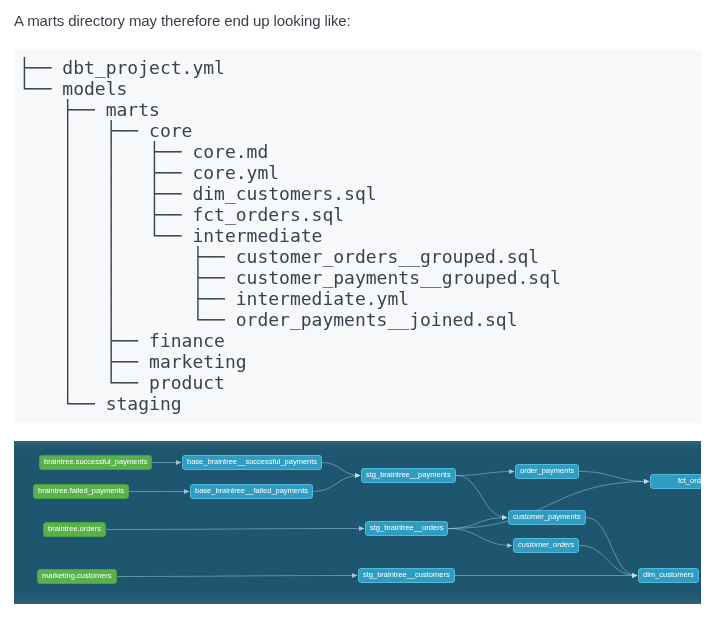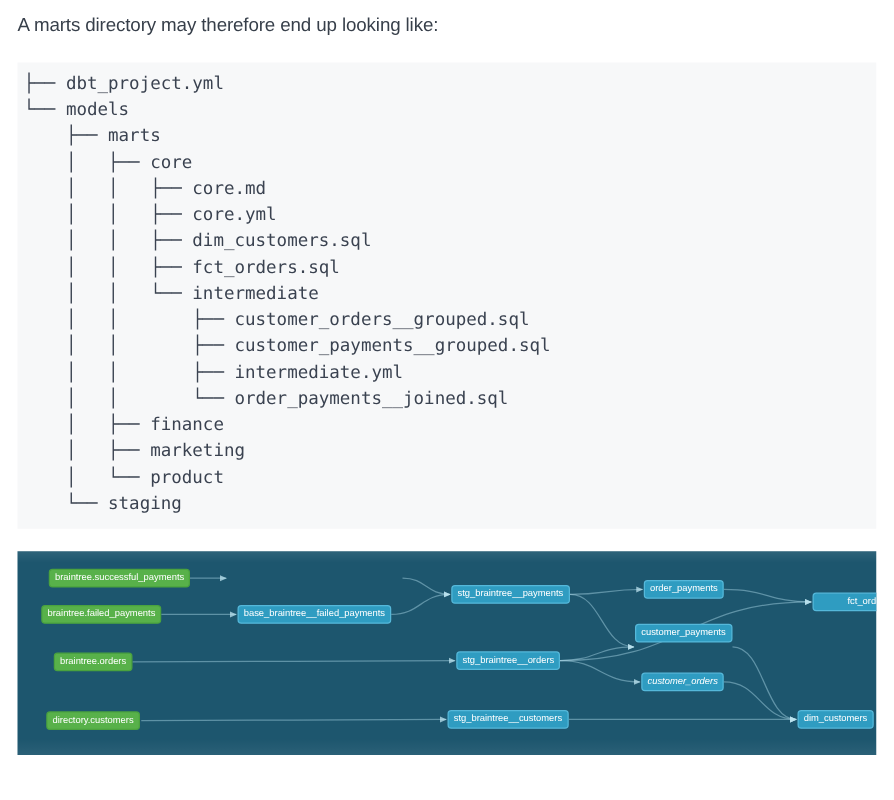--- a/index.html
+++ b/index.html
@@ -16,21 +16,21 @@
     line-height: 1.35;
     margin: 0 0 19px 0;
     letter-spacing: -0.1px;
   }
 
   pre.code-block {
     background: #f7f8f9;
     margin: 0 0 18px 0;
     padding: 7px 8px 9px 5px;
     font-family: "DejaVu Sans Mono", monospace;
-    font-size: 14px;
+    font-size: 18px;
     line-height: 21px;
     color: #3a4250;
     white-space: pre;
     overflow: hidden;
   }
 
   .dag {
     position: relative;
     width: 687px;
     height: 163px;
@@ -101,25 +101,26 @@
         <path d="M434,87.5 C466,87.5 466,104.5 498,104.5" fill="none" stroke="rgba(175,220,235,0.45)" stroke-width="1" marker-end="url(#arrow)"></path>
         <path d="M434,87.5 C534.5,87.5 534.5,40.5 635,40.5" fill="none" stroke="rgba(175,220,235,0.45)" stroke-width="1" marker-end="url(#arrow)"></path>
         <path d="M565,30.5 C600,30.5 600,40.5 635,40.5" fill="none" stroke="rgba(175,220,235,0.45)" stroke-width="1" marker-end="url(#arrow)"></path>
         <path d="M572,76.5 C597.5,76.5 597.5,134.5 623,134.5" fill="none" stroke="rgba(175,220,235,0.45)" stroke-width="1" marker-end="url(#arrow)"></path>
         <path d="M565,104.5 C594,104.5 594,134.5 623,134.5" fill="none" stroke="rgba(175,220,235,0.45)" stroke-width="1" marker-end="url(#arrow)"></path>
         <path d="M441,134.5 C532,134.5 532,134.5 623,134.5" fill="none" stroke="rgba(175,220,235,0.45)" stroke-width="1" marker-end="url(#arrow)"></path>
       </svg>
       <div class="dag-node" style="left: 25px; top: 14px; background: rgb(88, 177, 74); border-color: rgb(74, 162, 62);">braintree.successful_payments</div>
       <div class="dag-node" style="left: 19px; top: 43px; background: rgb(88, 177, 74); border-color: rgb(74, 162, 62);">braintree.failed_payments</div>
       <div class="dag-node" style="left: 29px; top: 81px; background: rgb(88, 177, 74); border-color: rgb(74, 162, 62);">braintree.orders</div>
-      <div class="dag-node" style="left: 23px; top: 128px; background: rgb(88, 177, 74); border-color: rgb(74, 162, 62);">directory.customers</div>
+      <div class="dag-node" style="left: 23px; top: 128px; background: rgb(88, 177, 74); border-color: rgb(74, 162, 62);">marketing.customers</div>
+      <div class="dag-node" style="left: 168px; top: 14px; background: rgb(47, 156, 193); border-color: rgb(85, 184, 218);">base_braintree__successful_payments</div>
       <div class="dag-node" style="left: 176px; top: 43px; background: rgb(47, 156, 193); border-color: rgb(85, 184, 218);">base_braintree__failed_payments</div>
       <div class="dag-node" style="left: 347px; top: 27px; background: rgb(47, 156, 193); border-color: rgb(85, 184, 218);">stg_braintree__payments</div>
       <div class="dag-node" style="left: 351px; top: 80px; background: rgb(47, 156, 193); border-color: rgb(85, 184, 218);">stg_braintree__orders</div>
       <div class="dag-node" style="left: 344px; top: 127px; background: rgb(47, 156, 193); border-color: rgb(85, 184, 218);">stg_braintree__customers</div>
       <div class="dag-node" style="left: 501px; top: 23px; background: rgb(47, 156, 193); border-color: rgb(85, 184, 218);">order_payments</div>
-      <div class="dag-node" style="left: 494px; top: 58px; background: rgb(47, 156, 193); border-color: rgb(85, 184, 218);">customer_payments</div>
+      <div class="dag-node" style="left: 494px; top: 69px; background: rgb(47, 156, 193); border-color: rgb(85, 184, 218);">customer_payments</div>
       <div class="dag-node" style="left: 499px; top: 97px; background: rgb(47, 156, 193); border-color: rgb(85, 184, 218); font-style: italic;">customer_orders</div>
       <div class="dag-node" style="left: 636px; top: 33px; background: rgb(47, 156, 193); border-color: rgb(85, 184, 218); padding-left: 27px;">fct_orders</div>
       <div class="dag-node" style="left: 624px; top: 127px; background: rgb(47, 156, 193); border-color: rgb(85, 184, 218);">dim_customers</div>
     </div>
 
 </div>
 
 </body></html>

